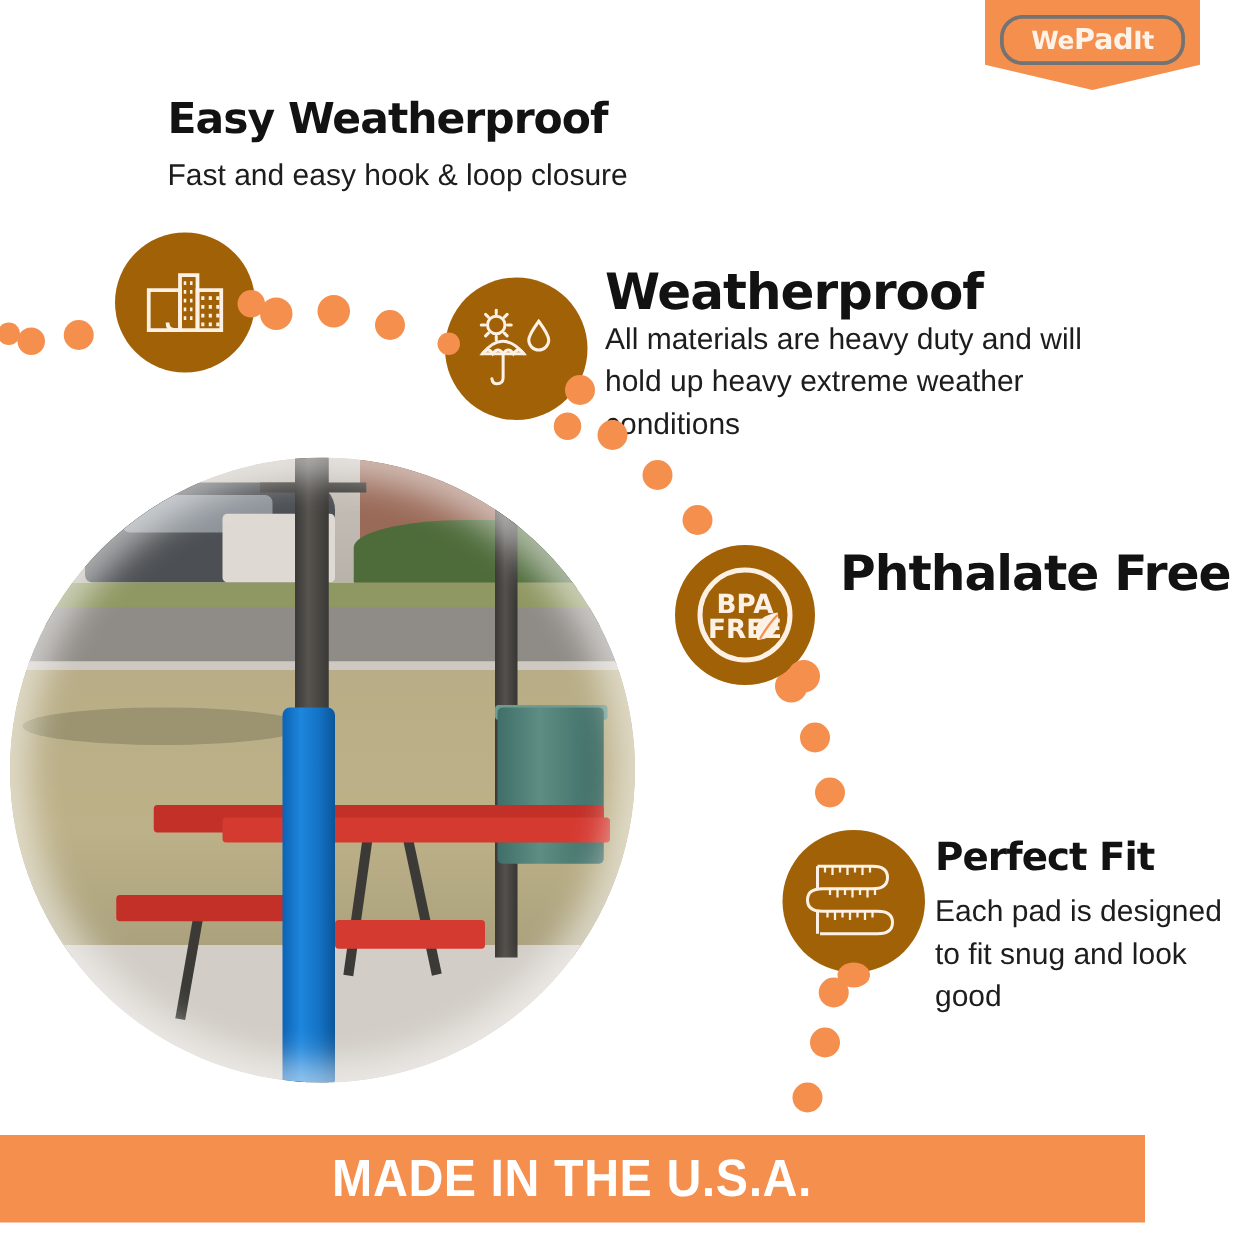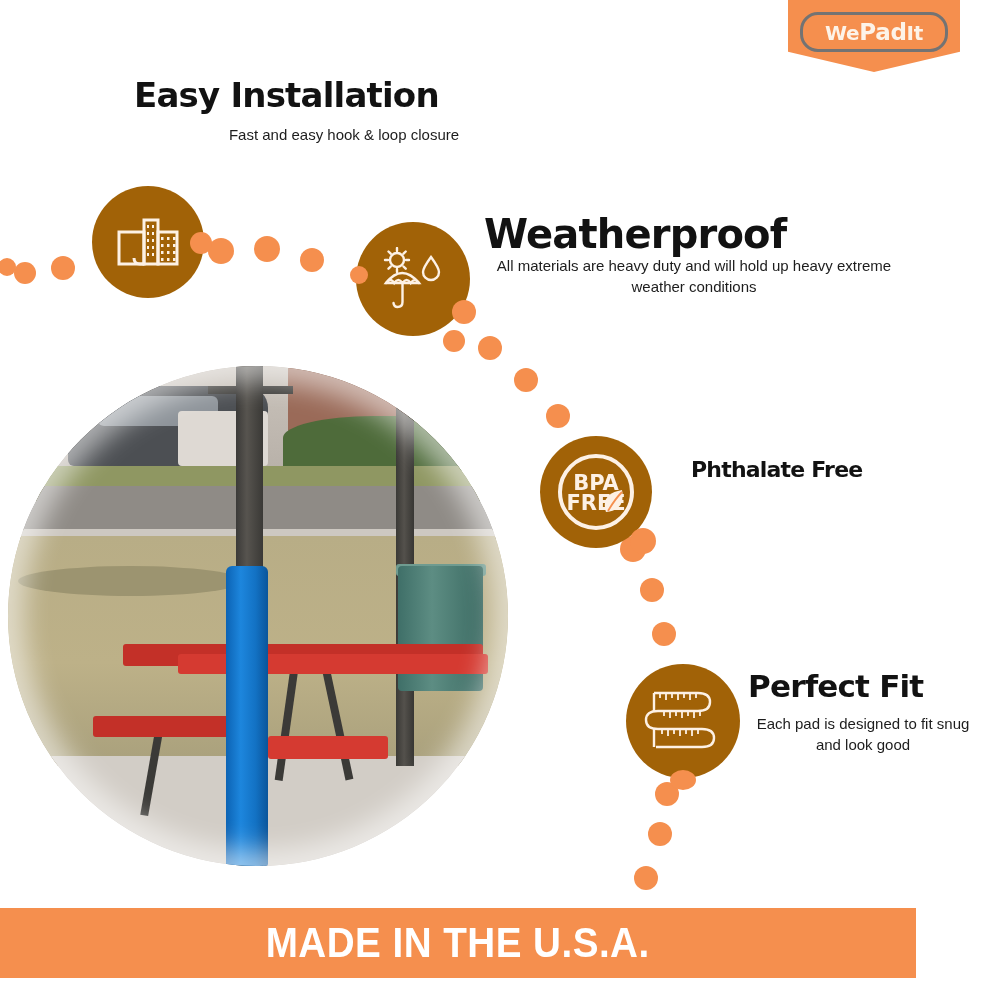--- a/index.html
+++ b/index.html
@@ -67,34 +67,33 @@
     font-weight: 800;
     color: #121212;
     letter-spacing: -0.8px;
     line-height: 1.05;
     white-space: nowrap;
     font-family: "DejaVu Sans", sans-serif;
   }
   .feature-desc {
     position: absolute;
     color: #1d1d1d;
-    font-size: 15px;
+    font-size: 24px;
     line-height: 1.42;
     font-weight: 400;
     font-family: "Liberation Sans", sans-serif;
-    text-align: center;
   }
 
   #f1-title { left: 134px; top: 78px;  font-size: 34px; }
   #f1-desc  { left: 134px; top: 124px; width: 420px; }
 
   #f2-title { left: 484px; top: 213px; font-size: 40px; }
   #f2-desc  { left: 484px; top: 255px; width: 420px; }
 
-  #f3-title { left: 672px; top: 458px; font-size: 22px; margin-left: 19px; }
+  #f3-title { left: 672px; top: 440px; font-size: 39px; }
   #f3-desc  { left: 672px; top: 480px; width: 275px; }
 
   #f4-title { left: 748px; top: 670px; font-size: 31px; }
   #f4-desc  { left: 748px; top: 713px; width: 230px; }
 
   
   .icon-circle {
     position: absolute;
     border-radius: 50%;
     background: #a16207;
@@ -275,21 +274,21 @@
 
   <div class="logo-wrap">
     <div class="logo-shape"></div>
     <div class="logo-inner">
       <div class="logo-text">
         <span class="w-we">We</span><span class="w-pad">Pad</span><span class="w-it">It</span>
       </div>
     </div>
   </div>
 
-  <div class="feature-title" id="f1-title">Easy Installation</div>
+  <div class="feature-title" id="f1-title">Easy Weatherproof</div>
   <div class="feature-desc" id="f1-desc">Fast and easy hook &amp; loop closure</div>
 
   <div class="feature-title" id="f2-title">Weatherproof</div>
   <div class="feature-desc" id="f2-desc">All materials are heavy duty and will hold up heavy extreme weather conditions</div>
 
   <div class="feature-title" id="f3-title">Phthalate Free</div>
 
   <div class="feature-title" id="f4-title">Perfect Fit</div>
   <div class="feature-desc" id="f4-desc">Each pad is designed to fit snug and look good</div>
 

